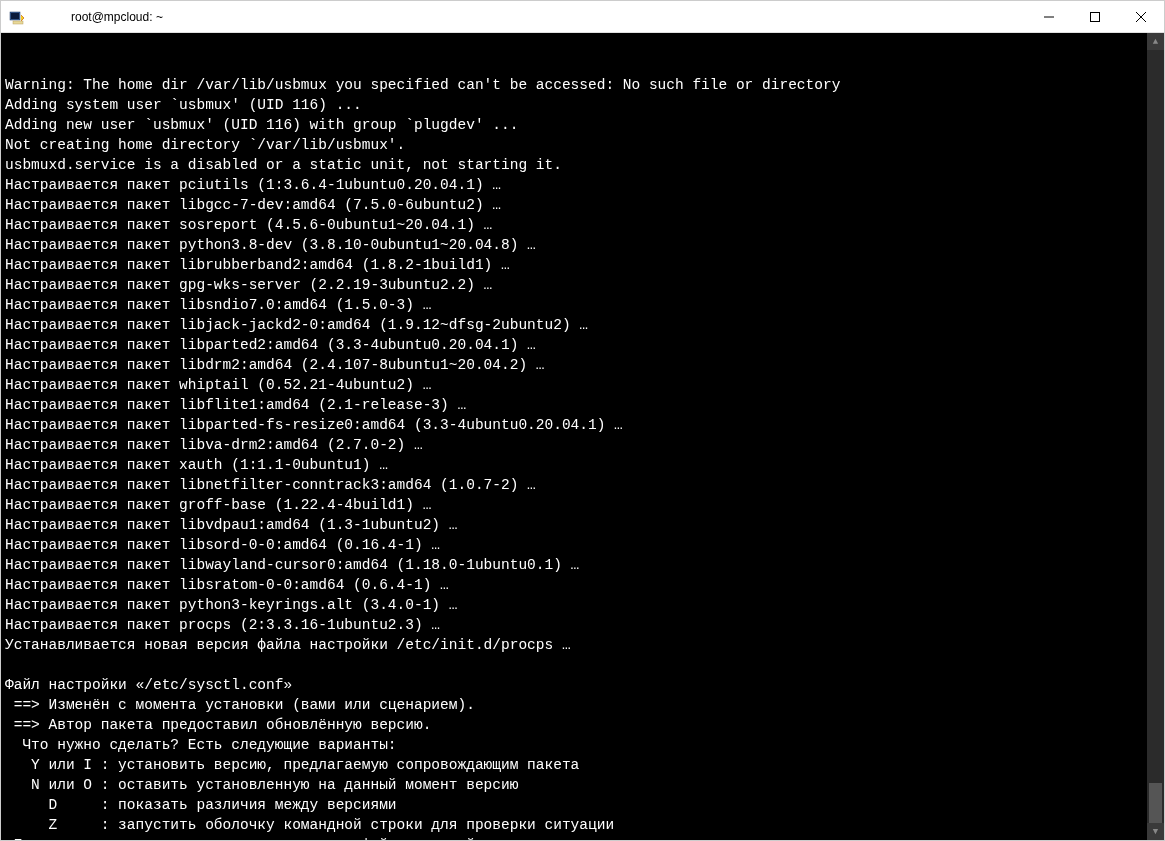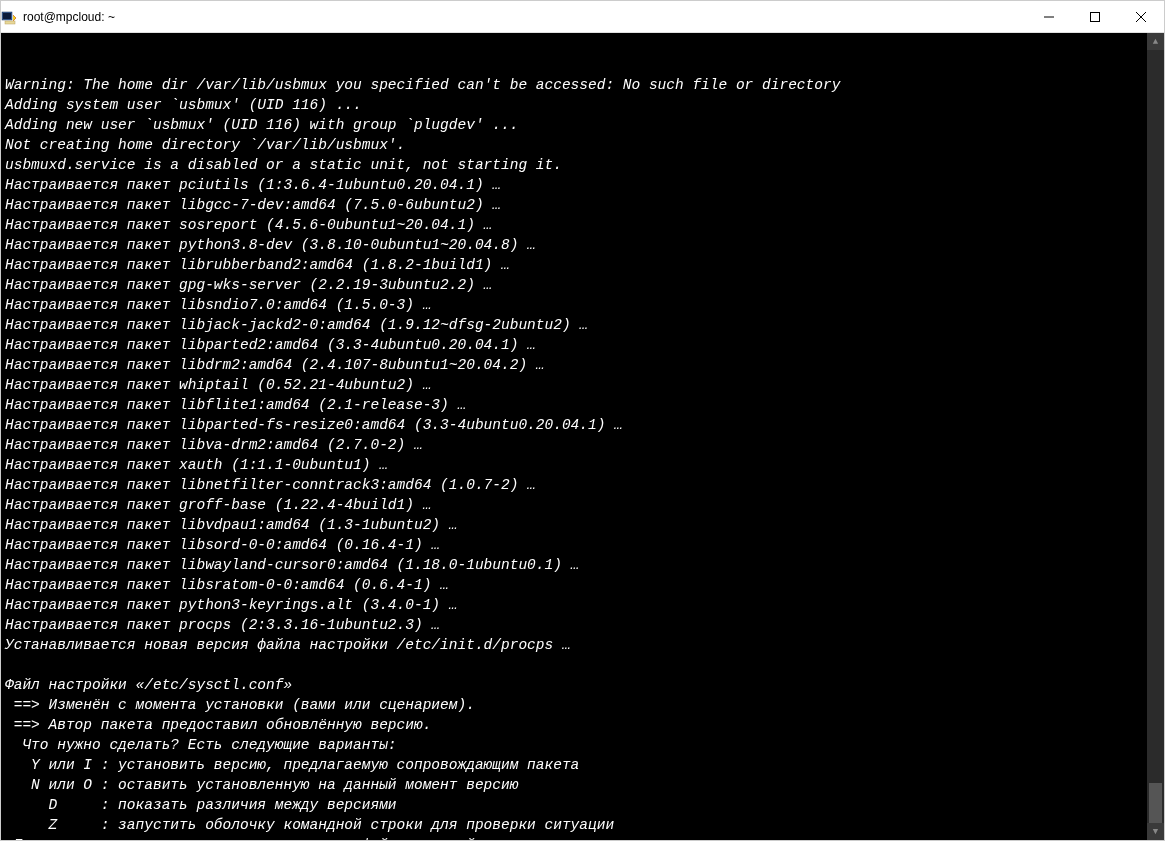--- a/index.html
+++ b/index.html
@@ -11,22 +11,24 @@
       overflow: hidden;
       border: 1px solid #cccccc;
       display: flex;
       flex-direction: column;
     }
     .titlebar {
       height: 32px;
       background: #ffffff;
       display: flex;
       align-items: center;
+      padding-left: 8px;
       border-bottom: 1px solid #e0e0e0;
       flex-shrink: 0;
+      gap: 40px;
     }
     .titlebar .app-icon {
       width: 16px;
       height: 16px;
       margin-right: 6px;
       display: inline-flex;
       align-items: center;
       justify-content: center;
     }
     .titlebar .title-text {
@@ -52,21 +54,21 @@
       background: #000000;
       color: #ffffff;
       font-family: "Consolas", "Courier New", monospace;
       font-size: 14.5px;
       line-height: 20px;
       padding: 2px 4px;
       white-space: pre;
       overflow: hidden;
       position: relative;
     }
-    .terminal-line { display: block; font-style: italic; }
+    .terminal-line { display: block; }
     .scrollbar {
       position: absolute;
       right: 0;
       top: 0;
       bottom: 0;
       width: 17px;
       background: #2b2b2b;
       display: flex;
       flex-direction: column;
     }

